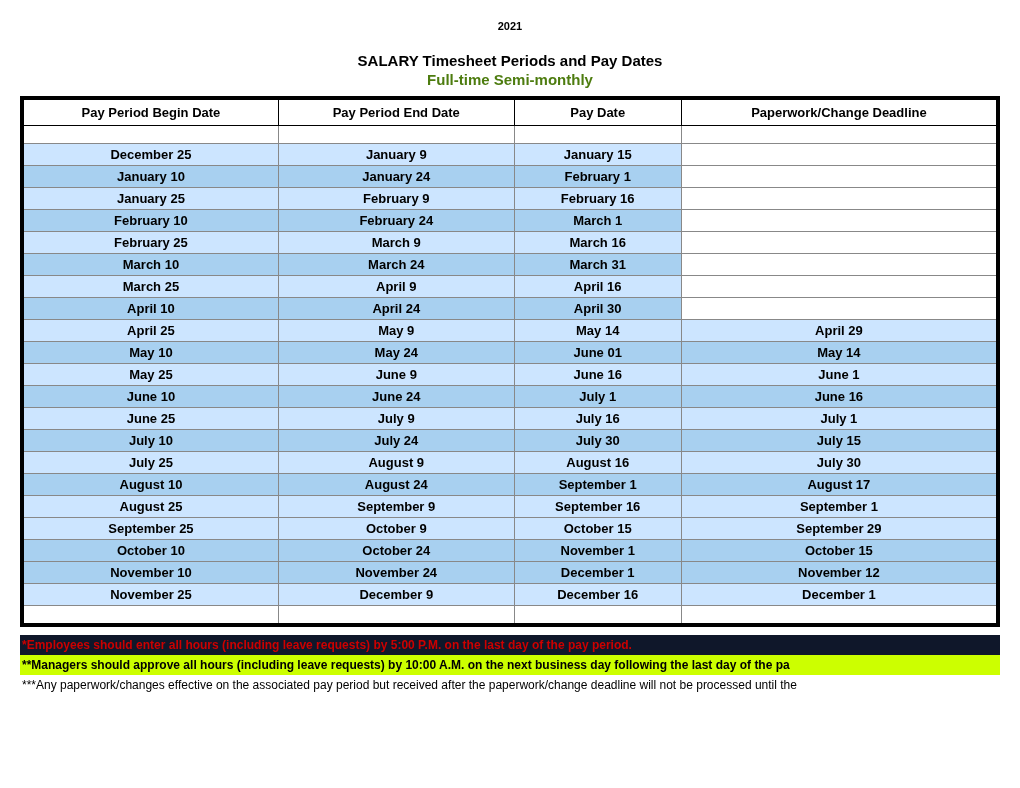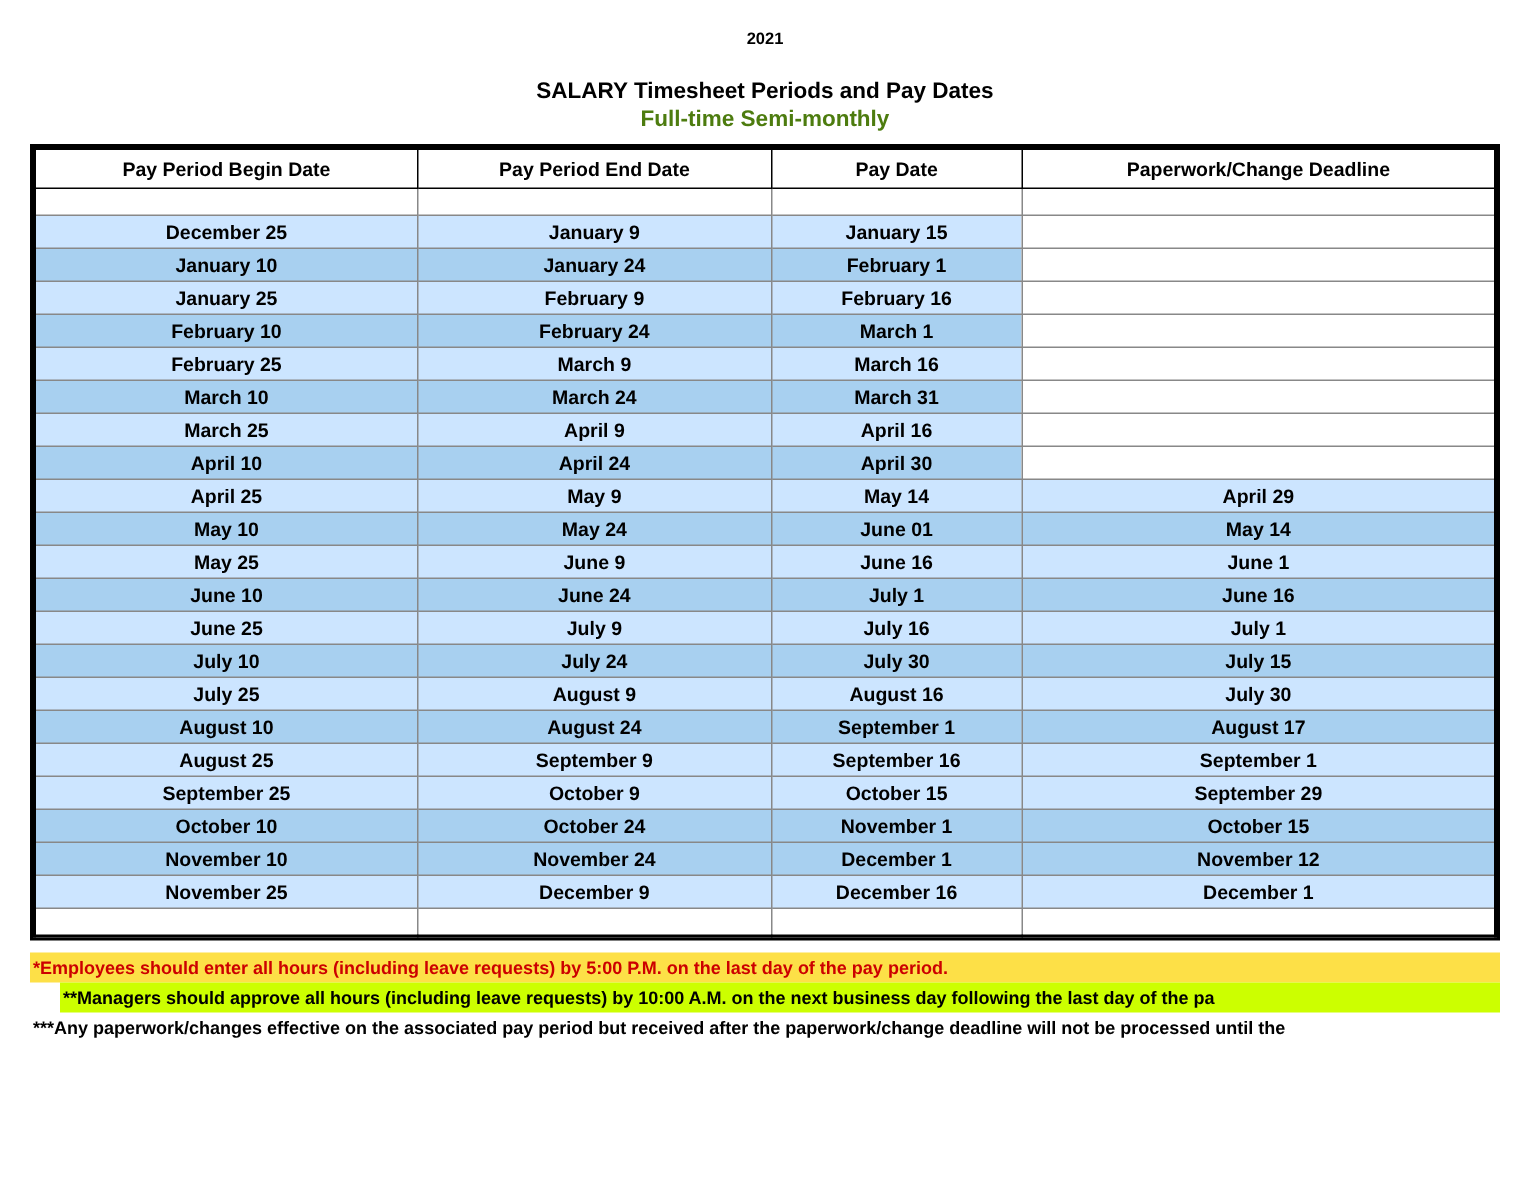--- a/index.html
+++ b/index.html
@@ -55,37 +55,36 @@
       background: #a8d0f0;
     }
     .row-empty td {
       background: #fff;
       height: 18px;
     }
     .deadline-col {
       background: #fff !important;
     }
     .note-yellow {
-      background: #fde047;
+      background: #0f172a;
       font-weight: bold;
       font-size: 12px;
       color: #c00;
       padding: 3px 2px;
       margin-top: 4px;
     }
     .note-green {
       background: #ccff00;
       font-weight: bold;
       font-size: 12px;
       color: #000;
       padding: 3px 2px;
-      margin-left: 20px;
     }
     .note-plain {
-      font-weight: bold;
+      font-weight: normal;
       font-size: 12px;
       color: #000;
       padding: 3px 2px;
     }
     .notes-section {
       margin-top: 4px;
       overflow: hidden;
     }
     .outer-border {
       border: 2px solid #000;

